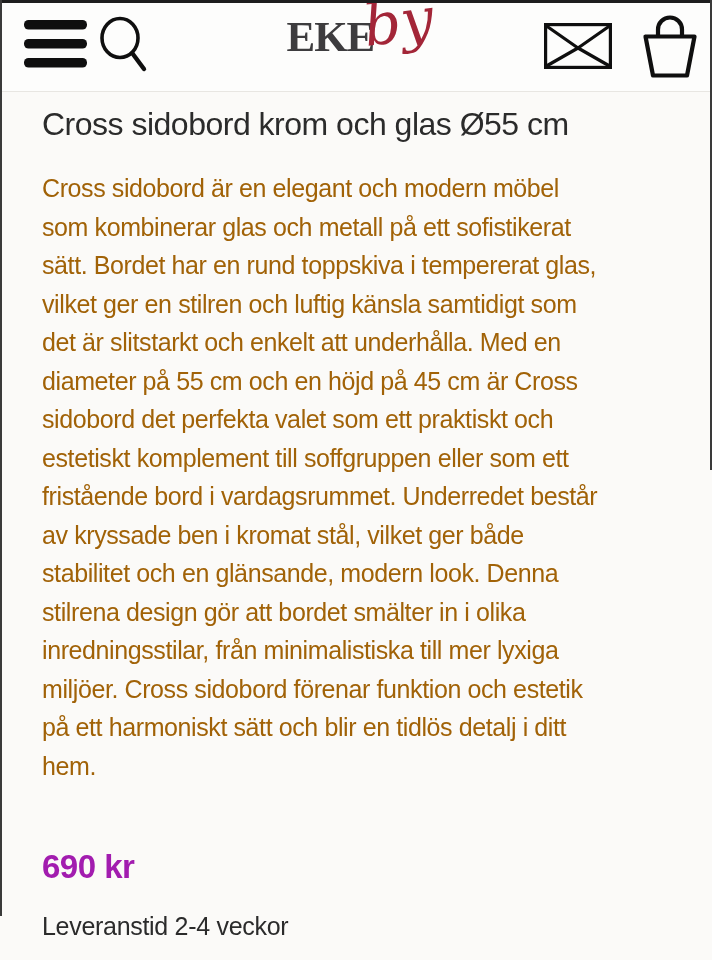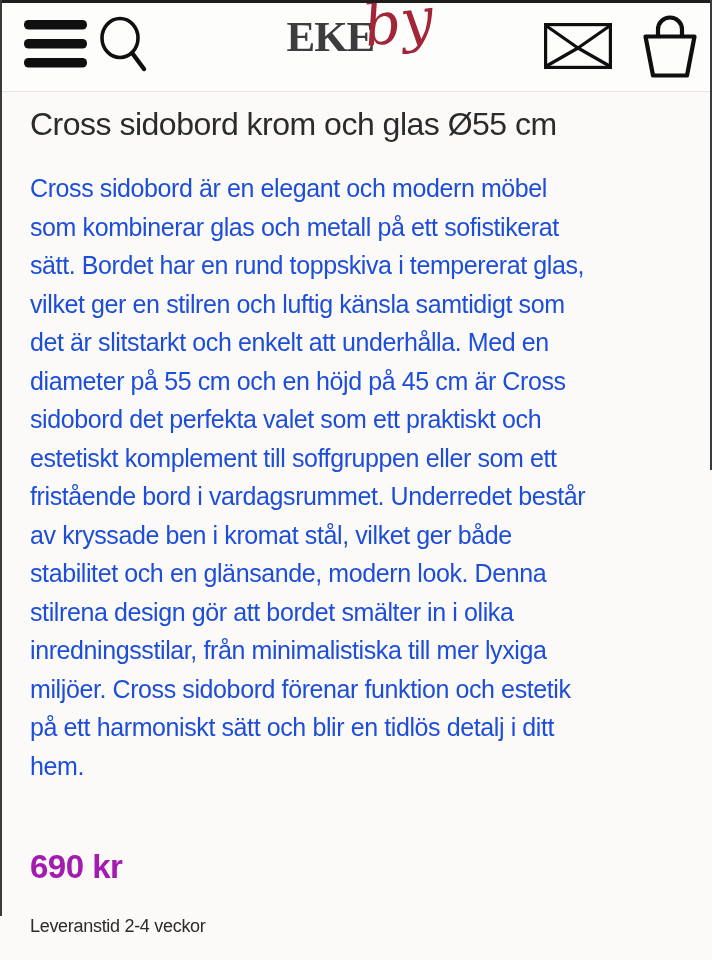--- a/index.html
+++ b/index.html
@@ -57,49 +57,49 @@
     font-size: 58px;
     line-height: 0;
     color: #a32638;
     position: relative;
     top: 9px;
     margin: 0 -13px 0 -11px;
     transform: rotate(-7deg);
     z-index: 2;
   }
 
-  main.content { padding: 0 28px 0 30px; }
+  main.content { padding: 0 28px 0 30px; margin-left: 12px; }
   h1.title {
     margin: 11px 0 0 0;
     font-size: 32px;
     font-weight: 400;
     line-height: 42px;
     letter-spacing: -0.5px;
     color: #2b2b2b;
     white-space: pre;
   }
   p.description {
     margin: 24px 0 0 0;
     font-size: 25px;
     line-height: 38.5px;
     letter-spacing: -0.4px;
-    color: #1d4ed8;
+    color: #a16207;
     white-space: pre-line;
   }
   .price {
     margin: 60px 0 0 0;
     font-size: 33px;
     font-weight: 700;
     line-height: 44px;
     letter-spacing: -0.5px;
     color: #a21caf;
   }
   .delivery {
     margin: 21px 0 0 0;
-    font-size: 18px;
+    font-size: 25px;
     line-height: 32px;
     letter-spacing: -0.3px;
     color: #2b2b2b;
   }
   svg .stroke { fill: none; stroke: #0f0f0f; }
 </style>
 </head>
 <body>
 
 <div class="frame-top"></div>

